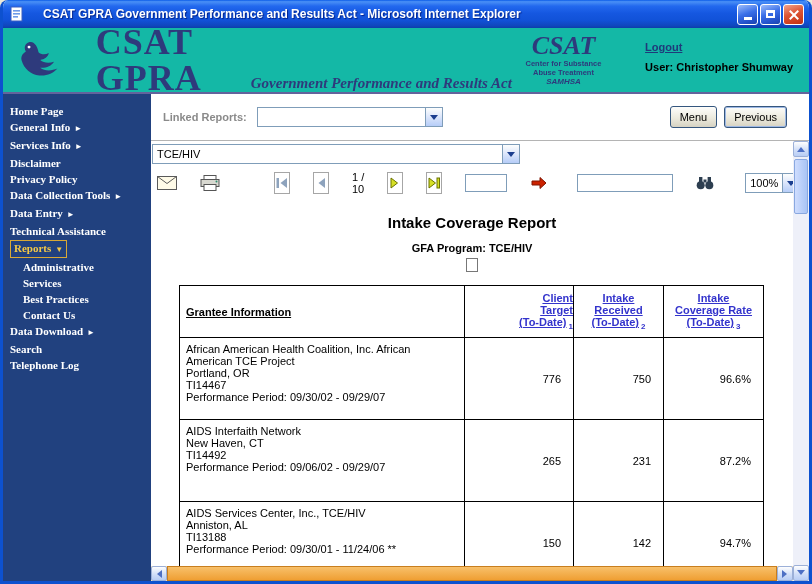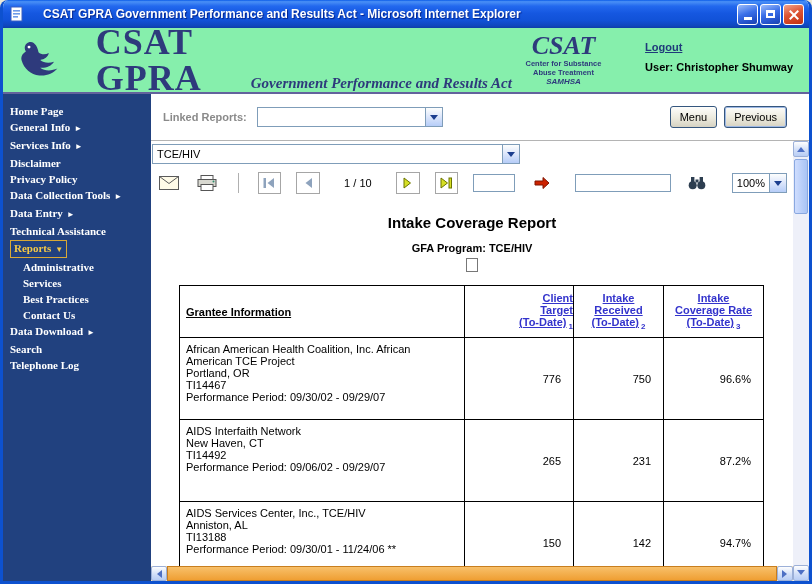--- a/index.html
+++ b/index.html
@@ -21,21 +21,21 @@
   .tb-btn { width:21px; height:21px; border:1px solid #fff; border-radius:3px;
     display:flex; align-items:center; justify-content:center; cursor:pointer; position:relative; }
   .btn-min,.btn-max { background:linear-gradient(160deg,#9cbdfb 0%,#3a6fe8 45%,#2250c8 80%,#1c44ac 100%); }
   .btn-close { background:linear-gradient(160deg,#f2a48c 0%,#dd5435 45%,#c23010 100%); }
   .glyph-min { width:8px; height:3px; background:#fff; margin-top:9px; }
   .glyph-max { width:9px; height:8px; border:2px solid #fff; border-top-width:3px; }
   .glyph-x1,.glyph-x2 { position:absolute; width:12px; height:2px; background:#fff; top:9px; left:4px; }
   .glyph-x1 { transform:rotate(45deg); } .glyph-x2 { transform:rotate(-45deg); }
 
   
-  .header { height:66px; flex:0 0 66px; background:#86efac; display:flex; align-items:center;
+  .header { height:66px; flex:0 0 66px; background:#14b8a6; display:flex; align-items:center;
     padding:4px 10px; border-bottom:2px solid #63639c; }
   .hhs-logo { width:52px; height:52px; margin-left:4px; }
   .brand { display:flex; align-items:flex-end; margin-left:34px; }
   .brand-title { font-family:"Liberation Serif","DejaVu Serif",serif; font-weight:bold;
     font-size:36px; color:#2e3a7c; line-height:1; letter-spacing:1px; }
   .brand-subtitle { font-family:"Liberation Serif","DejaVu Serif",serif; font-style:italic;
     font-weight:bold; font-size:15px; color:#2e3a7c; margin:0 0 4px 10px; white-space:nowrap; }
   .csat-logo { margin-left:auto; text-align:center; color:#2e3a7c; width:120px; }
   .csat-name { font-family:"Liberation Serif","DejaVu Serif",serif; font-weight:bold;
     font-style:italic; font-size:26px; line-height:1; }
@@ -73,21 +73,21 @@
   .xp-btn { height:22px; font-size:11px; font-family:inherit; padding:2px 9px;
     border:1px solid #35567e; border-radius:3px; color:#000; cursor:pointer;
     background:linear-gradient(180deg,#fdfdfb,#eceadd 55%,#d6d2c2); }
   .btn-prev { box-shadow:inset 0 0 0 1px #9db8e4; }
 
   
   .viewer { flex:1; display:flex; overflow:hidden; border-top:1px solid #b4b4b4; }
   .viewer-content { flex:1; display:flex; flex-direction:column; overflow:hidden; }
   .group-row { height:26px; flex:0 0 26px; display:flex; align-items:center; }
   .group-combo { width:368px; margin-left:1px; }
-  .toolbar { height:32px; flex:0 0 32px; display:flex; align-items:center; padding:0 6px; gap:15px; }
+  .toolbar { height:32px; flex:0 0 32px; display:flex; align-items:center; padding:0 6px; gap:23px; }
   .tool-btn { width:26px; height:24px; display:flex; align-items:center; justify-content:center;
     background:transparent; border:none; cursor:pointer; }
   .nav-btn { width:26px; height:22px; border:1px solid #a6a6a6; background:#fff; }
   .page-ind { width:52px; text-align:center; font-size:11px; color:#000; }
   .sep { width:1px; height:20px; background:#b0b0b0; margin:0 4px; }
   .tb-input { height:18px; border:1px solid #7f9db9; font-size:11px; padding:0 3px;
     font-family:inherit; }
   .goto-input { width:42px; }
   .search-input { width:96px; margin-left:6px; }
   .zoom-combo { width:57px; margin-left:8px; }

